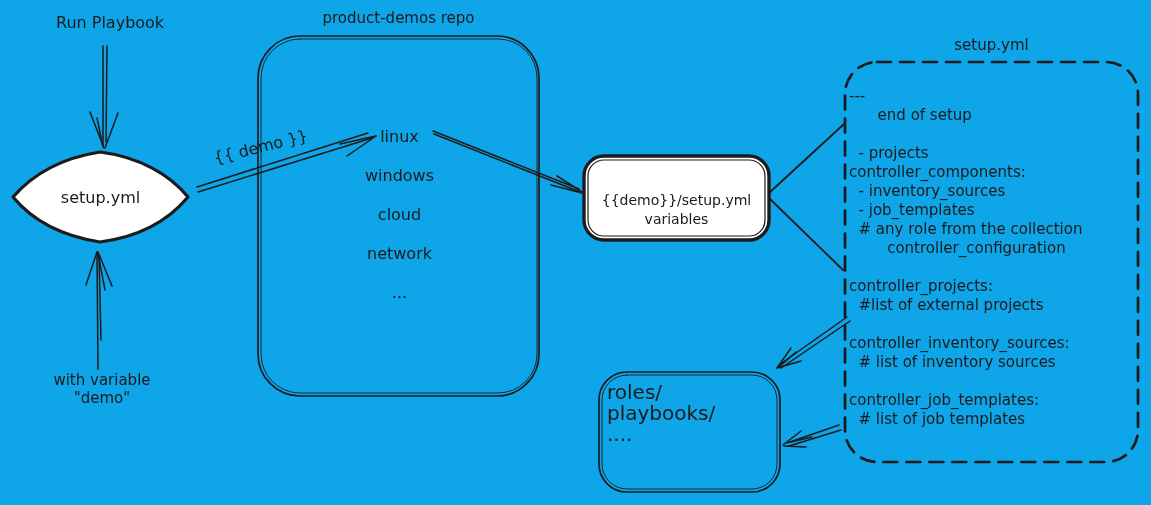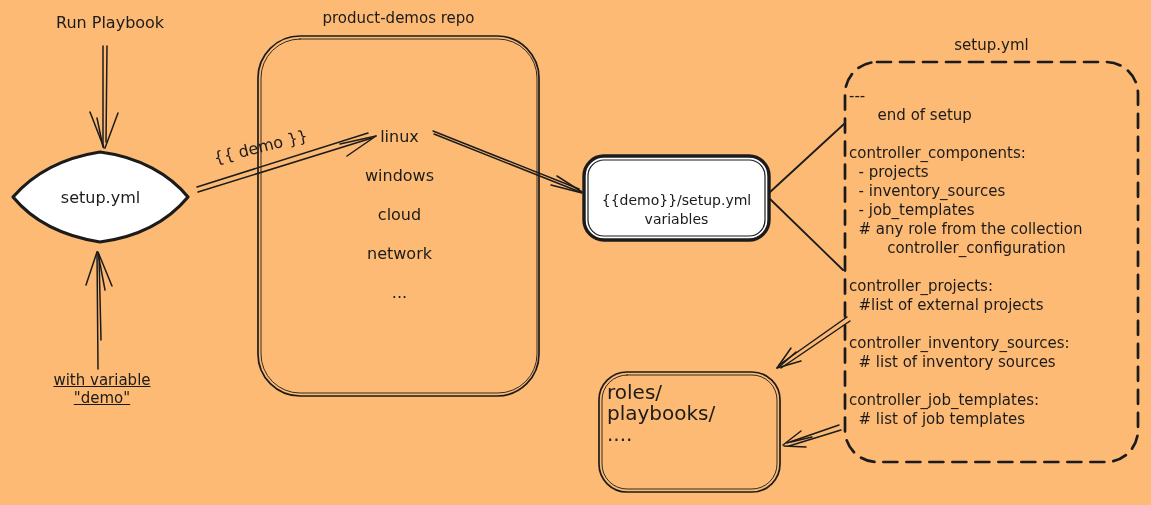--- a/index.html
+++ b/index.html
@@ -2,27 +2,27 @@
 <html><head>
 <meta charset="utf-8">
 <style>
   * { margin:0; padding:0; box-sizing:border-box; }
   html, body {
     width:1151px; height:505px;
     background:#ffffff;
     font-family:"DejaVu Sans", sans-serif;
     color:#1b1b1b;
   }
-  .canvas { position:relative; width:1151px; height:505px; overflow:hidden; background:#fdba74; }
+  .canvas { position:relative; width:1151px; height:505px; overflow:hidden; background:#0ea5e9; }
   svg.layer { position:absolute; left:0; top:0; }
   .t { position:absolute; color:#1b1b1b; white-space:nowrap; }
 
   .run-playbook   { left:56px;  top:13px;  font-size:16px; }
   .diamond-label  { left:13px;  top:188px; width:175px; text-align:center; font-size:16px; }
-  .with-variable  { left:26px;  top:371px; width:152px; text-align:center; font-size:15px; line-height:18px;text-decoration:underline; }
+  .with-variable  { left:26px;  top:371px; width:152px; text-align:center; font-size:15px; line-height:18px; }
   .repo-title     { left:258px; top:9px;   width:281px; text-align:center; font-size:15px; }
   .repo-items     { left:329px; top:117px; width:141px; text-align:center; font-size:16px; line-height:39px; }
   .demo-label     { left:214px; top:149px; font-size:16px; transform:rotate(-14deg); transform-origin:left center; }
   .vars-label     { left:584px; top:191px; width:185px; text-align:center; font-size:14px; line-height:19px; }
   .setup-title    { left:845px; top:36px;  width:293px; text-align:center; font-size:15px; }
   .yaml           { left:849px; top:87px;  font-size:15px; line-height:19px; }
   .yaml .yline    { height:19px; white-space:pre; }
   .ext-label      { left:599px; top:321px; width:181px; text-align:center; font-size:15px; line-height:18px; }
   .ext-items      { left:607px; top:382px; font-size:20px; line-height:21px; }
 </style>
@@ -131,22 +131,22 @@
     <div>{{demo}}/setup.yml</div>
     <div>variables</div>
   </div>
 
   <div class="t setup-title">setup.yml</div>
 
   <div class="t yaml">
     <div class="yline">---</div>
     <div class="yline">      end of setup</div>
     <div class="yline"></div>
+    <div class="yline">  - projects</div>
     <div class="yline">controller_components:</div>
-    <div class="yline">  - projects</div>
     <div class="yline">  - inventory_sources</div>
     <div class="yline">  - job_templates</div>
     <div class="yline">  # any role from the collection</div>
     <div class="yline">        controller_configuration</div>
     <div class="yline"></div>
     <div class="yline">controller_projects:</div>
     <div class="yline">  #list of external projects</div>
     <div class="yline"></div>
     <div class="yline">controller_inventory_sources:</div>
     <div class="yline">  # list of inventory sources</div>

